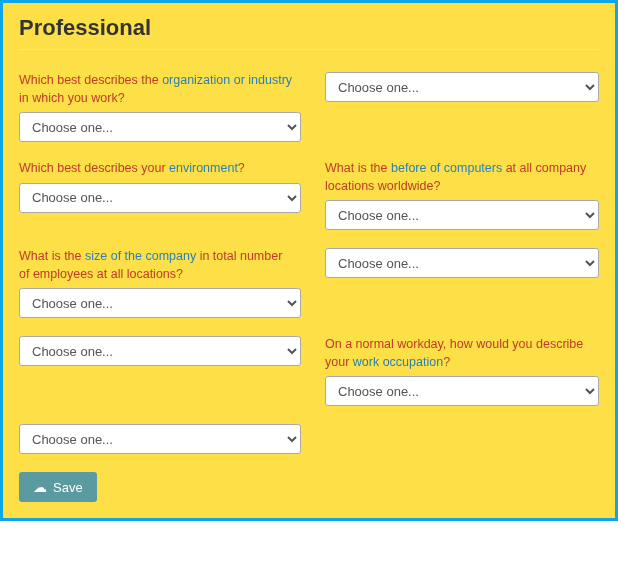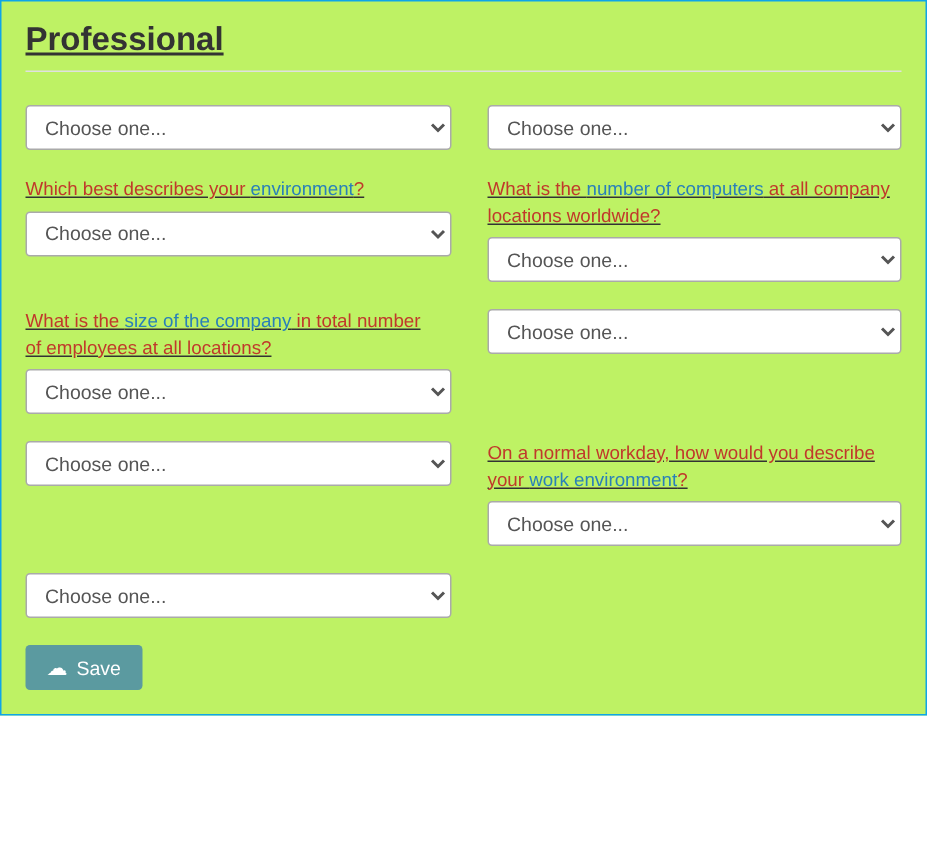--- a/index.html
+++ b/index.html
@@ -5,24 +5,23 @@
     * { box-sizing: border-box; margin: 0; padding: 0; }
     body {
       font-family: Arial, Helvetica, sans-serif;
       font-size: 13px;
       background: #fff;
       color: #333;
       width: 618px;
       min-height: 571px;
     }
     .page-container {
-      border: 1px solid #0ea5e9;
+      border: 3px solid #0ea5e9;
       padding: 12px 16px 16px 16px;
-      background: #bef264;
-      text-decoration: underline;
+      background: #fde047;
     }
     .page-title {
       font-size: 22px;
       font-weight: bold;
       color: #333;
       margin-bottom: 14px;
       border-bottom: 1px solid #e0e0e0;
       padding-bottom: 8px;
     }
     .form-grid {
@@ -77,20 +76,23 @@
   </style>
 </head>
 <body>
 
 <div class="page-container">
   <div class="page-title">Professional</div>
 
   <div class="form-grid">
 
     <div class="form-cell">
+      <div class="form-label">
+        Which best describes the <span class="label-blue">organization or industry</span><br>in which you work?
+      </div>
       <select class="form-select">
         <option value="">Choose one...</option>
       </select>
     </div>
 
     <div class="form-cell right">
       <select class="form-select">
         <option value="">Choose one...</option>
       </select>
     </div>
@@ -99,21 +101,21 @@
       <div class="form-label">
         Which best describes your <span class="label-blue">environment</span>?
       </div>
       <select class="form-select">
         <option value="">Choose one...</option>
       </select>
     </div>
 
     <div class="form-cell right">
       <div class="form-label">
-        What is the <span class="label-blue">number of computers</span> at all company<br>locations worldwide?
+        What is the <span class="label-blue">before of computers</span> at all company<br>locations worldwide?
       </div>
       <select class="form-select">
         <option value="">Choose one...</option>
       </select>
     </div>
 
     <div class="form-cell">
       <div class="form-label">
         What is the <span class="label-blue">size of the company</span> in total number<br>of employees at all locations?
       </div>
@@ -129,21 +131,21 @@
     </div>
 
     <div class="form-cell">
       <select class="form-select">
         <option value="">Choose one...</option>
       </select>
     </div>
 
     <div class="form-cell right">
       <div class="form-label">
-        On a normal workday, how would you describe<br>your <span class="label-blue">work environment</span>?
+        On a normal workday, how would you describe<br>your <span class="label-blue">work occupation</span>?
       </div>
       <select class="form-select">
         <option value="">Choose one...</option>
       </select>
     </div>
 
     <div class="form-cell">
       <select class="form-select">
         <option value="">Choose one...</option>
       </select>

